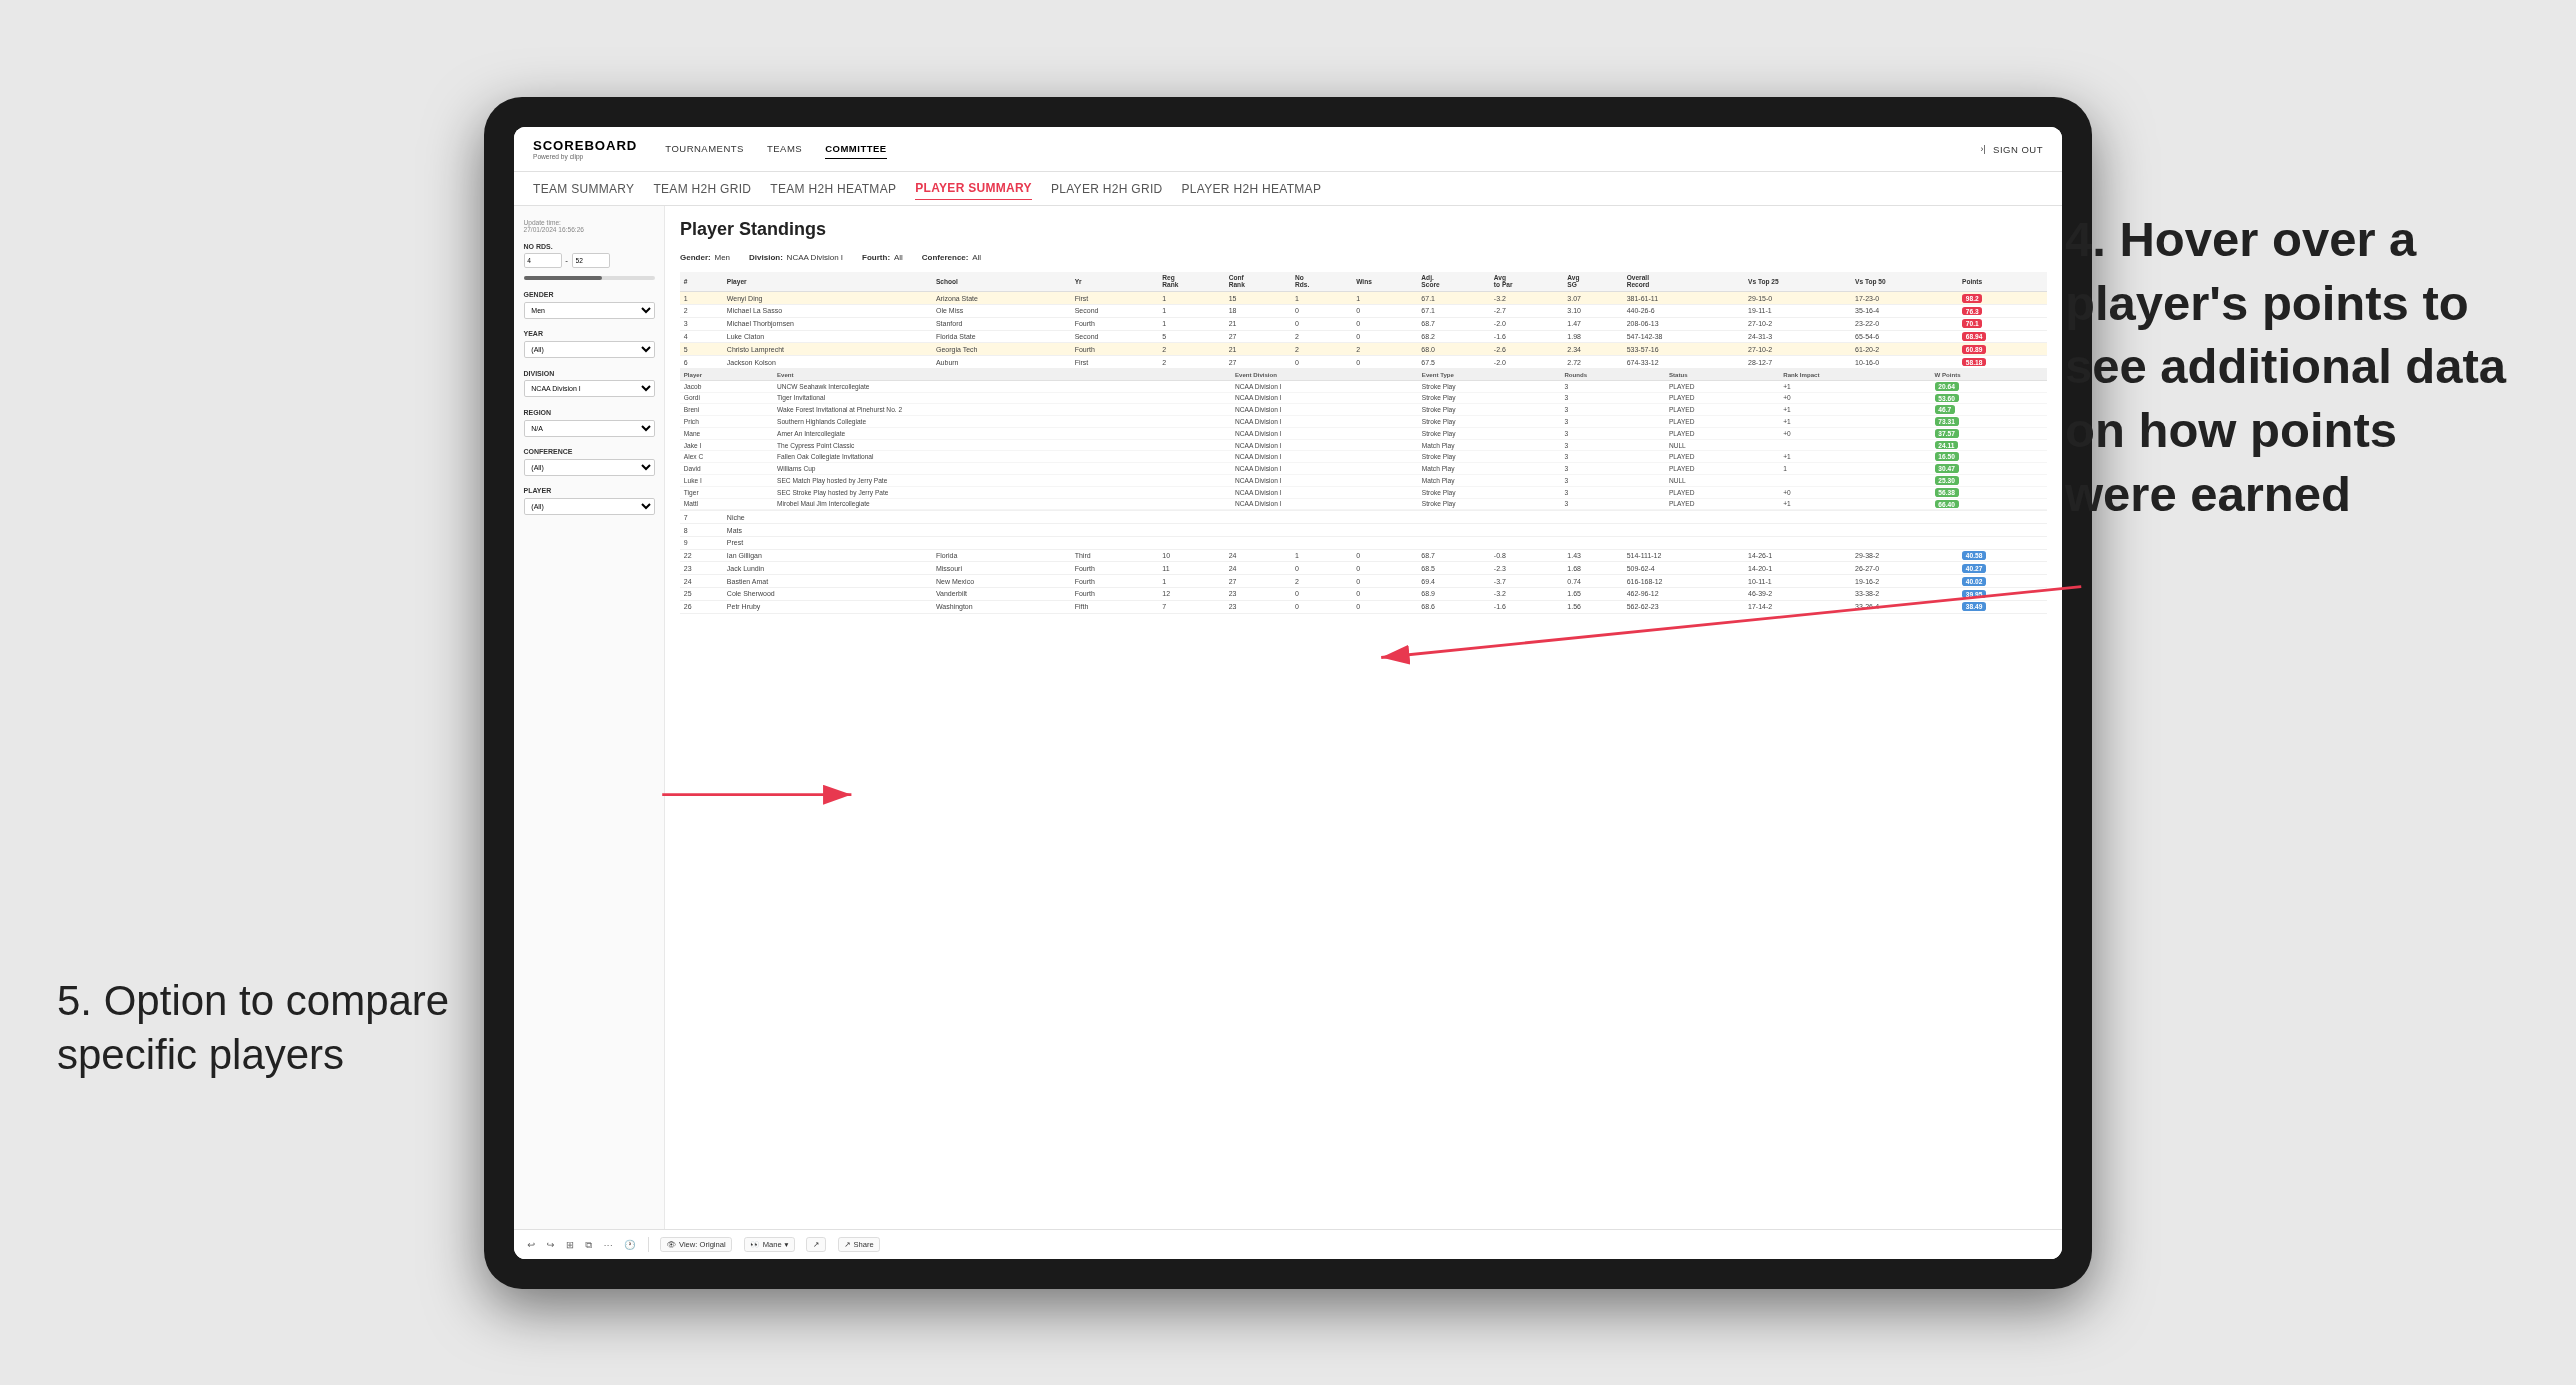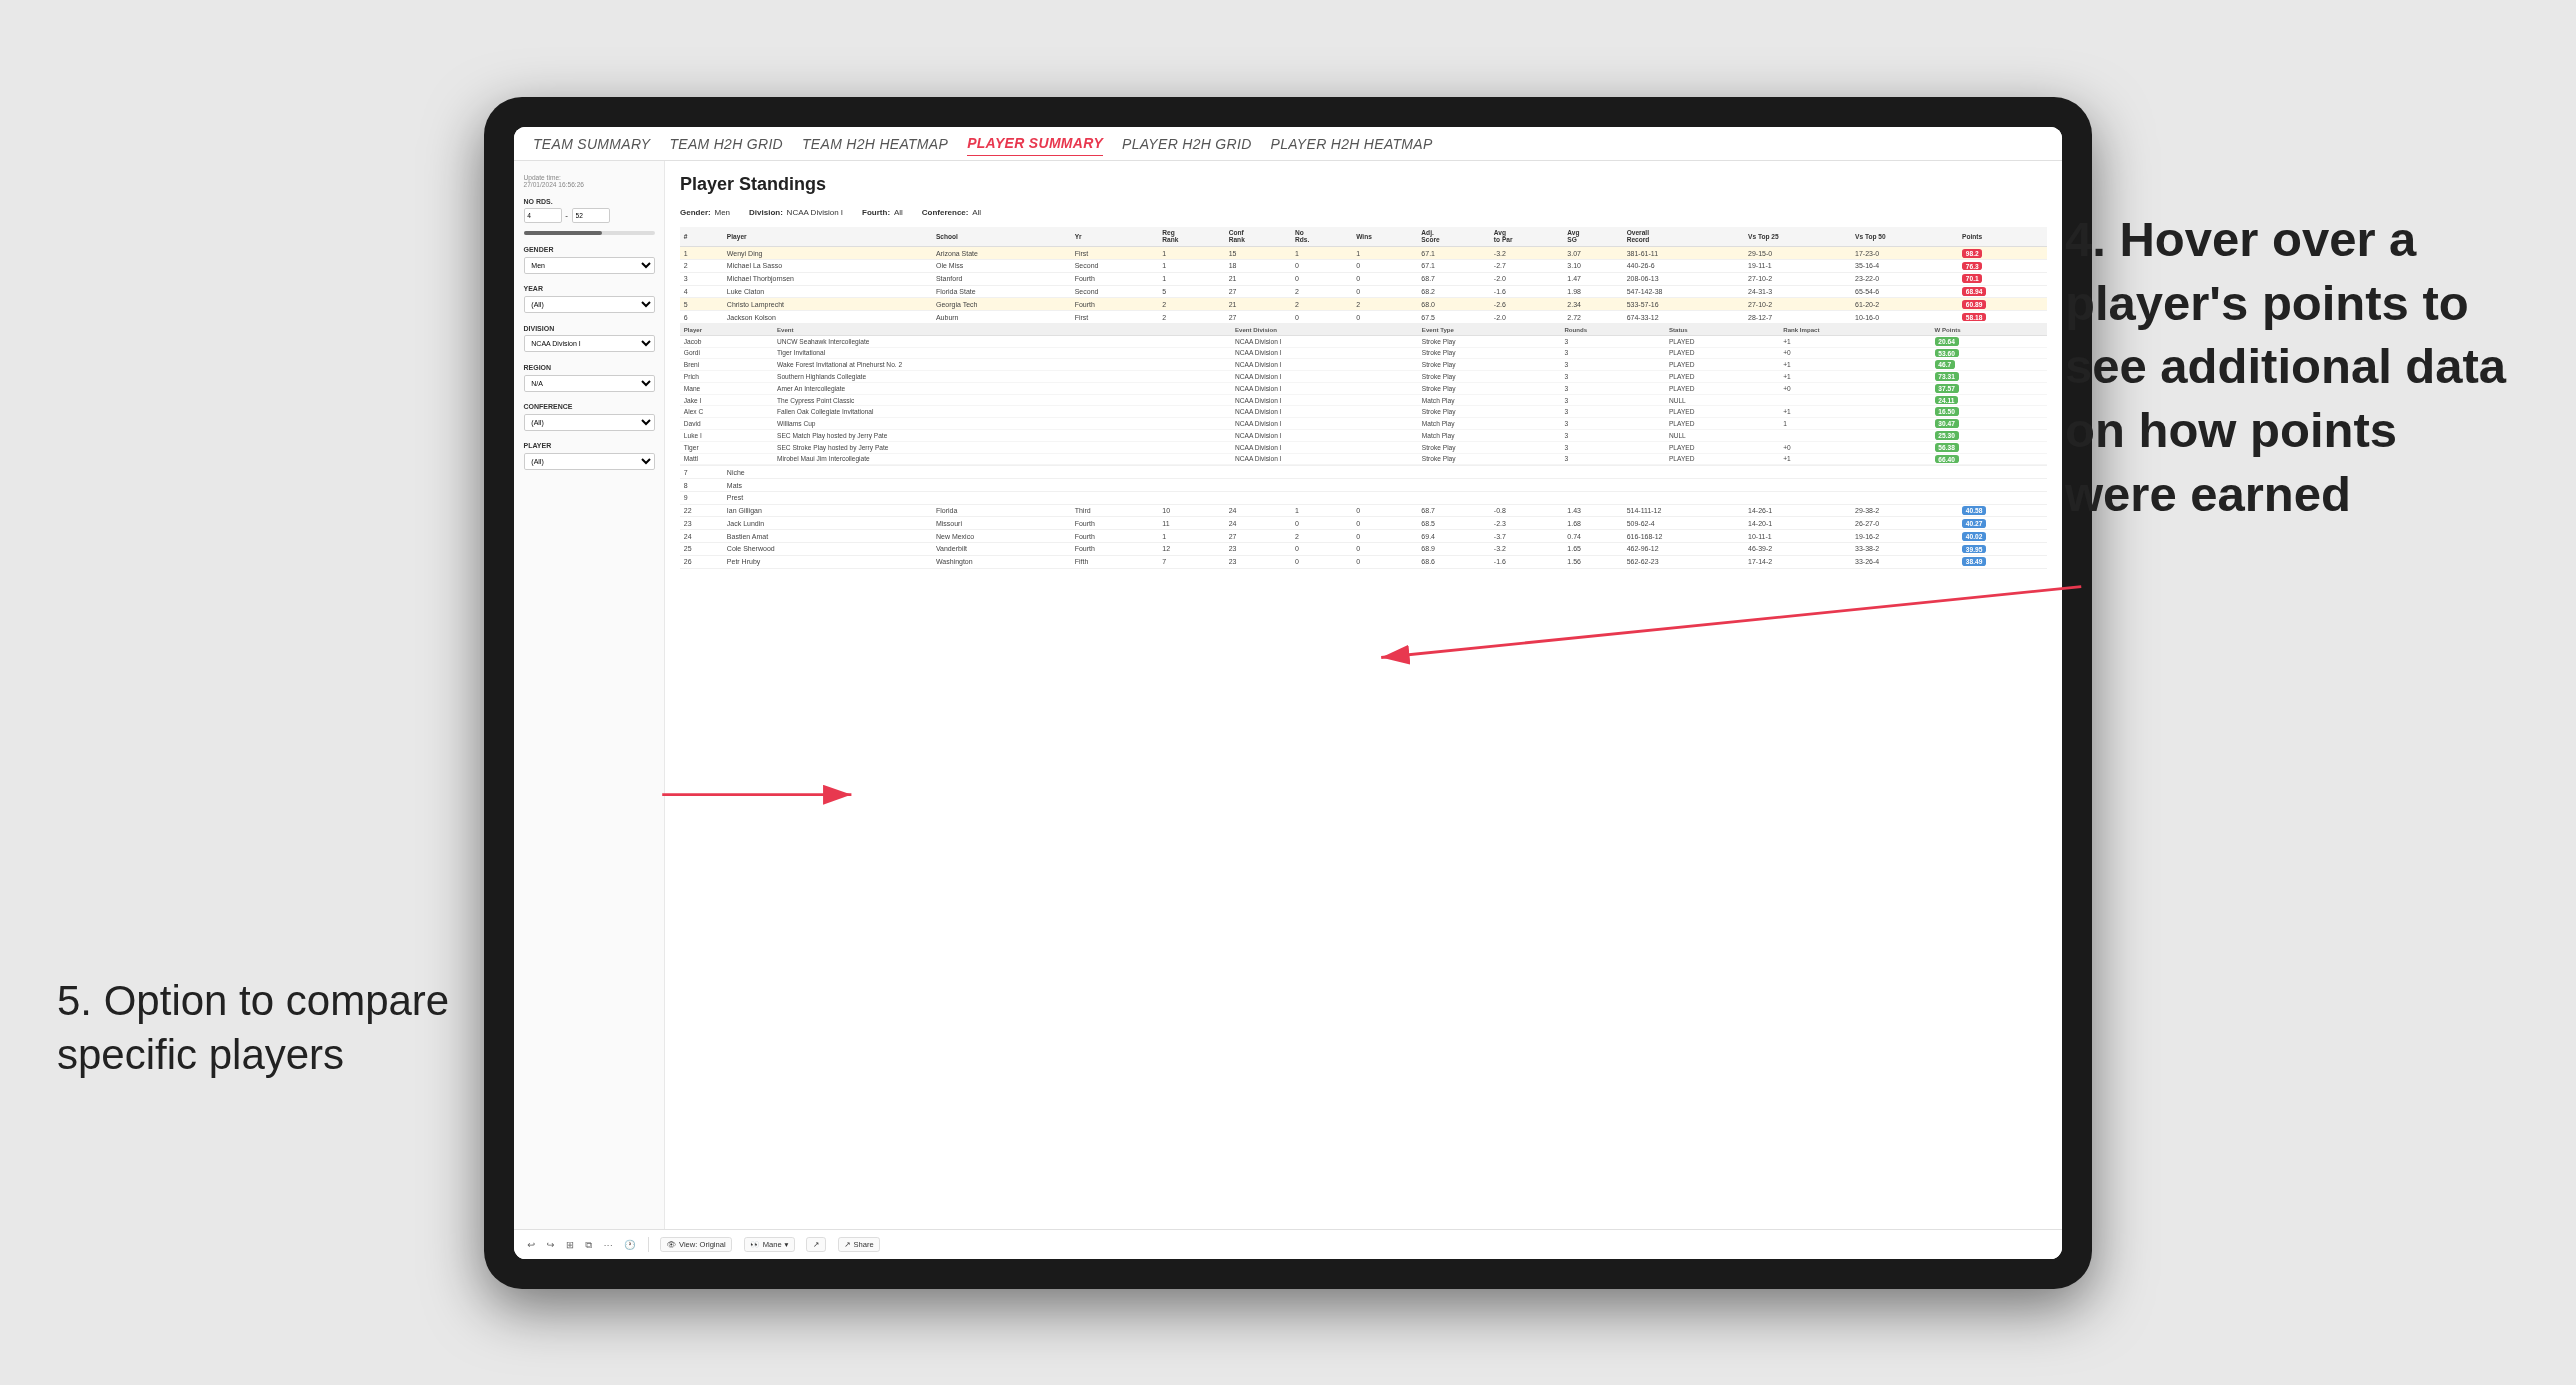--- a/index.html
+++ b/index.html
@@ -134,28 +134,27 @@
       border-bottom: 0.9px solid #e0e0e0;
       display: flex;
       align-items: center;
       padding: 0 19px;
       height: 34px;
       flex-shrink: 0;
       gap: 19px;
     }
 
     .sub-nav-item {
-      font-size: 14px;
+      font-size: 12px;
       color: #555;
       cursor: pointer;
       font-weight: 500;
       text-transform: uppercase;
       letter-spacing: 0.3px;
       padding: 3.8px 0;
-      font-style: italic;
     }
 
     .sub-nav-item.active {
       color: #e8384f;
       border-bottom: 1.9px solid #e8384f;
       font-weight: 700;
     }
 
     
     .main-content {
@@ -394,20 +393,35 @@
     }
   </style>
 </head>
 <body>
 
 <div class="outer-wrapper">
 
   <div class="tablet">
     <div class="tablet-screen">
 
+      <div class="top-nav">
+        <div class="logo-area">
+          <span class="logo-text">SCOREBOARD</span>
+          <span class="logo-sub">Powered by clipp</span>
+        </div>
+        <div class="nav-items">
+          <span class="nav-item">TOURNAMENTS</span>
+          <span class="nav-item">TEAMS</span>
+          <span class="nav-item active">COMMITTEE</span>
+        </div>
+        <div class="nav-right">
+          <span>›|</span>
+          <span class="nav-item">Sign out</span>
+        </div>
+      </div>
 
       <div class="sub-nav">
         <span class="sub-nav-item">TEAM SUMMARY</span>
         <span class="sub-nav-item">TEAM H2H GRID</span>
         <span class="sub-nav-item">TEAM H2H HEATMAP</span>
         <span class="sub-nav-item active">PLAYER SUMMARY</span>
         <span class="sub-nav-item">PLAYER H2H GRID</span>
         <span class="sub-nav-item">PLAYER H2H HEATMAP</span>
       </div>
 

